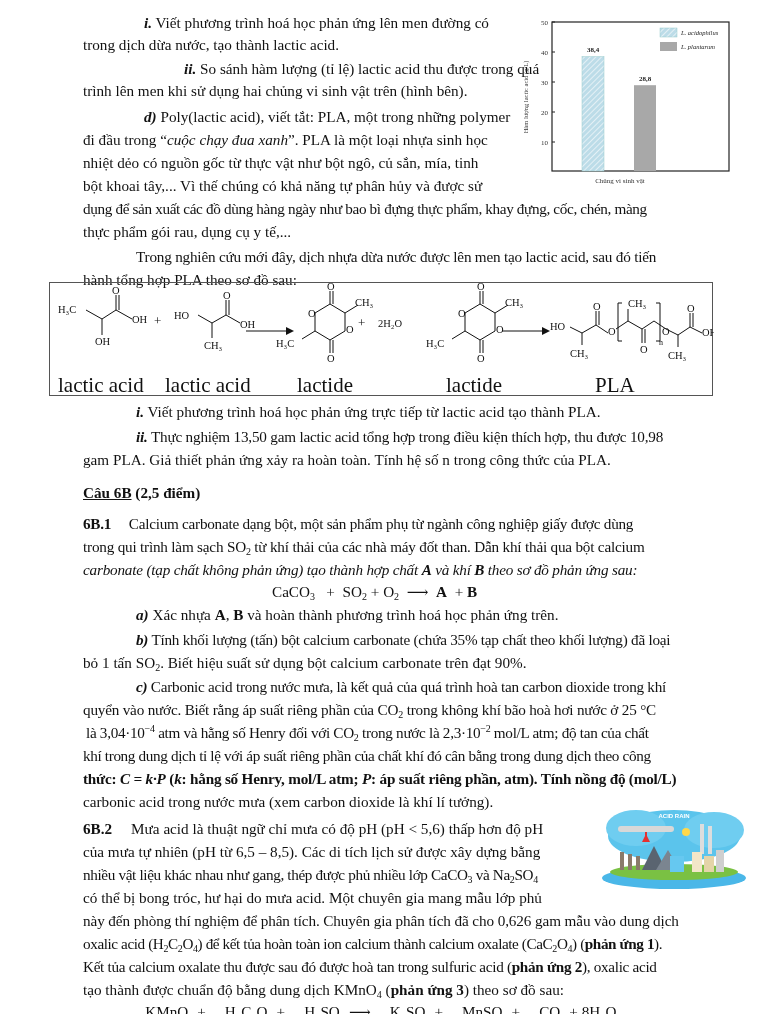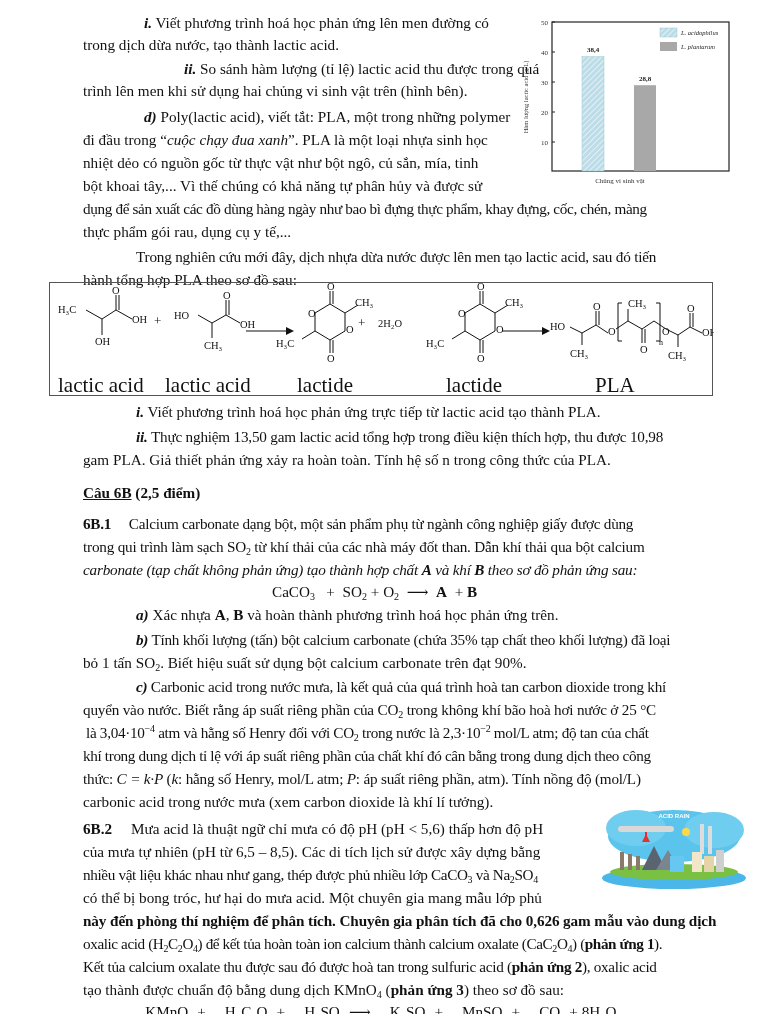--- a/index.html
+++ b/index.html
@@ -231,40 +231,40 @@
 </div>
 <div class="line" style="left:83px;top:700px;letter-spacing:-0.2px;">
   <span>quyển vào nước. Biết rằng áp suất riêng phần của CO</span><sub>2</sub><span> trong không khí bão hoà hơi nước ở 25 °C</span>
 </div>
 <div class="line" style="left:86px;top:723px;letter-spacing:-0.3px;">
   <span>là 3,04·10</span><sup>−4</sup><span> atm và hằng số Henry đối với CO</span><sub>2</sub><span> trong nước là 2,3·10</span><sup>−2</sup><span> mol/L atm; độ tan của chất</span>
 </div>
 <div class="line" style="left:83px;top:746px;letter-spacing:-0.35px;">
   <span>khí trong dung dịch tỉ lệ với áp suất riêng phần của chất khí đó cân bằng trong dung dịch  theo công</span>
 </div>
-<div class="line" style="left:83px;top:769px;letter-spacing:-0.2px;">
+<div class="line" style="left:83px;top:769px;letter-spacing:-0.2px;font-weight:bold;">
   <span>thức: </span><span class="i">C = k·P</span><span> (</span><span class="i">k</span><span>: hằng số Henry, mol/L atm; </span><span class="i">P</span><span>: áp suất riêng phần, atm). Tính nồng độ (mol/L)</span>
 </div>
 <div class="line" style="left:83px;top:792px;">
   <span>carbonic acid trong nước mưa (xem carbon dioxide là khí lí tưởng).</span>
 </div>
 
 <div class="line" style="left:83px;top:819px;">
   <b>6B.2</b>&nbsp;&nbsp;&nbsp;&nbsp;&nbsp;<span>Mưa acid là thuật ngữ chỉ mưa có độ pH (pH &lt; 5,6) thấp hơn độ pH</span>
 </div>
 <div class="line" style="left:83px;top:842px;">
   <span>của mưa tự nhiên (pH từ 6,5 – 8,5). Các di tích lịch sử được xây dựng bằng</span>
 </div>
 <div class="line" style="left:83px;top:865px;letter-spacing:-0.35px;">
   <span>nhiều vật liệu khác nhau như gang, thép được phủ nhiều lớp CaCO</span><sub>3</sub><span> và Na</span><sub>2</sub><span>SO</span><sub>4</sub>
 </div>
 <div class="line" style="left:83px;top:888px;">
   <span>có thể bị bong tróc, hư hại do mưa acid. Một chuyên gia mang mẫu lớp phủ</span>
 </div>
-<div class="line" style="left:83px;top:911px;letter-spacing:-0.1px;font-weight:bold;">
+<div class="line" style="left:83px;top:911px;letter-spacing:-0.1px;">
   <span>này đến phòng thí nghiệm để phân tích. Chuyên gia phân tích đã cho 0,626 gam mẫu vào dung dịch</span>
 </div>
 <div class="line" style="left:83px;top:934px;letter-spacing:-0.4px;">
   <span>oxalic acid (H</span><sub>2</sub><span>C</span><sub>2</sub><span>O</span><sub>4</sub><span>) để kết tủa hoàn toàn ion calcium thành calcium oxalate (CaC</span><sub>2</sub><span>O</span><sub>4</sub><span>) (</span><b>phản ứng 1</b><span>).</span>
 </div>
 <div class="line" style="left:83px;top:957px;letter-spacing:-0.3px;">
   <span>Kết tủa calcium oxalate thu được sau đó được hoà tan trong sulfuric acid (</span><b>phản ứng 2</b><span>), oxalic acid</span>
 </div>
 <div class="line" style="left:83px;top:980px;">
   <span>tạo thành được chuẩn độ bằng dung dịch KMnO</span><sub>4</sub><span> (</span><b>phản ứng 3</b><span>) theo sơ đồ sau:</span>

